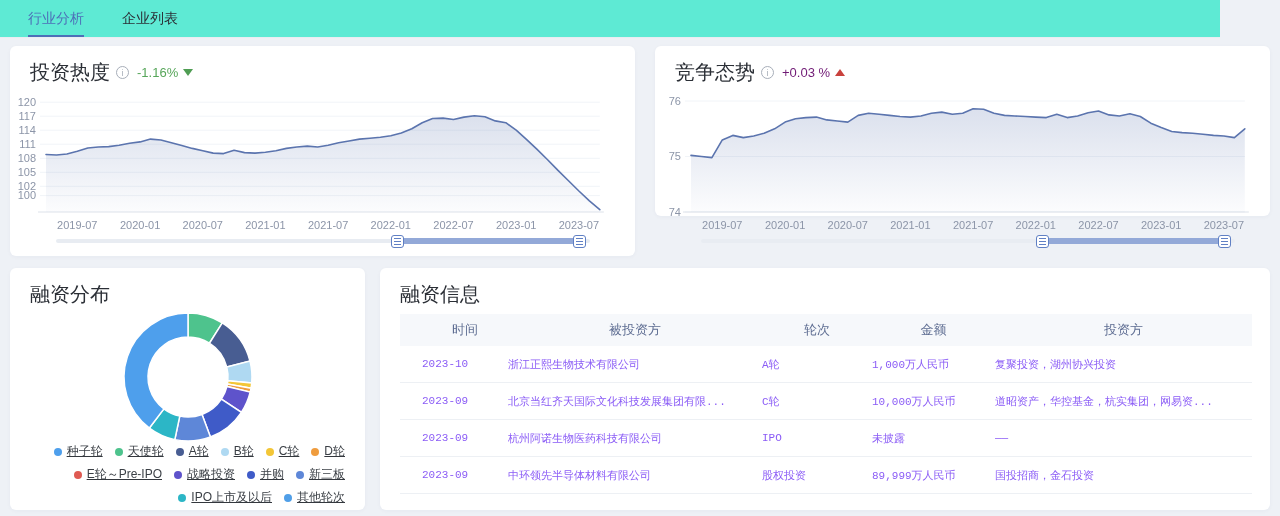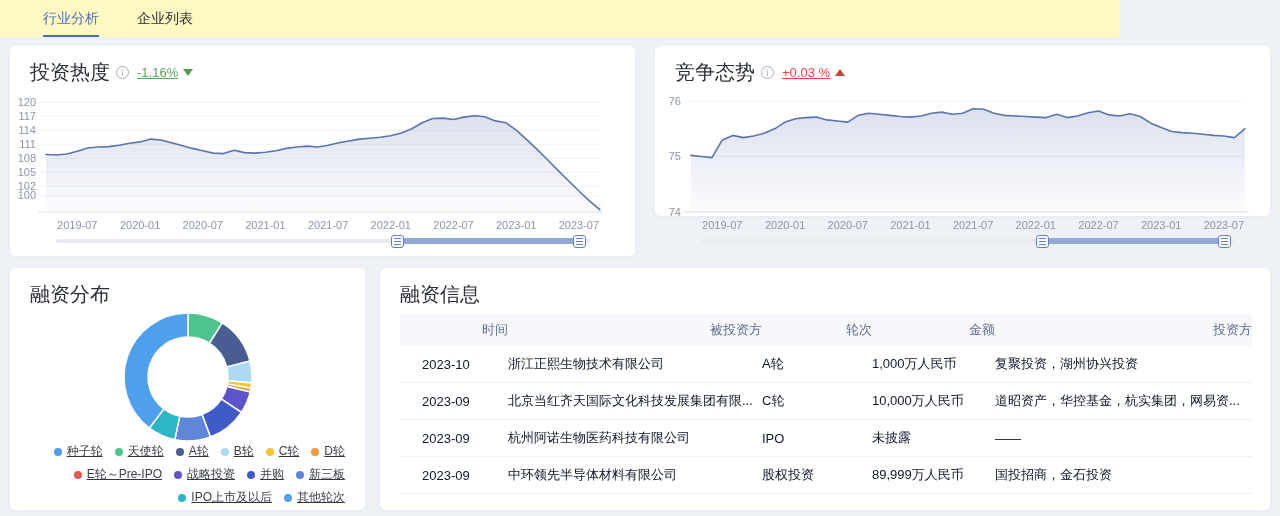--- a/index.html
+++ b/index.html
@@ -4,23 +4,23 @@
 <style>
   html,body{margin:0;padding:0;}
   body{
     width:1280px;height:516px;overflow:hidden;position:relative;
     background:#EEF1F6;
     font-family:"Liberation Sans","DejaVu Sans",sans-serif;
     color:#33373D;
   }
   
   .tabbar{
-    position:absolute;top:0;left:0;width:1120px;height:38px;
-    background:#fef9c3;border-bottom:1px solid #EAEDF2;
-    display:flex;align-items:stretch;padding-left:43px;box-sizing:border-box;
+    position:absolute;top:0;left:0;width:1220px;height:38px;
+    background:#5eead4;border-bottom:1px solid #EAEDF2;
+    display:flex;align-items:stretch;padding-left:28px;box-sizing:border-box;
   }
   .tab{
     font-size:14px;line-height:36px;margin-right:38px;cursor:pointer;
     color:#2B2F36;border-bottom:2px solid transparent;
   }
   .tab.active{color:#4D6FB8;border-bottom-color:#4D6FB8;}
   
   .card{
     position:absolute;background:#FFFFFF;border-radius:6px;
     box-shadow:0 1px 4px rgba(30,50,90,0.04);
@@ -32,23 +32,23 @@
   .card-head{
     display:flex;align-items:center;
     padding:16px 20px 0 20px;height:20px;
   }
   .card-title{font-size:20px;font-weight:500;color:#2B2F36;}
   .info-icon{
     width:13px;height:13px;border:1px solid #A7AEB9;border-radius:50%;
     color:#A7AEB9;font-size:9px;line-height:13px;text-align:center;
     margin-left:6px;box-sizing:border-box;font-style:normal;
   }
-  .chg{font-size:13px;margin-left:8px;text-decoration:underline;}
+  .chg{font-size:13px;margin-left:8px;}
   .chg-green{color:#57A65A;}
-  .chg-red{color:#ef4444;}
+  .chg-red{color:#701a75;}
   .tri{width:0;height:0;margin-left:5px;}
   .tri-down{border-left:5px solid transparent;border-right:5px solid transparent;border-top:7px solid #4F9D53;}
   .tri-up{border-left:5px solid transparent;border-right:5px solid transparent;border-bottom:7px solid #C9413C;}
   .chart-svg{position:absolute;left:0;top:0;}
   text.axis-label{fill:#8C95A8;font-size:11px;}
   
   .dz-track{
     position:absolute;left:46px;top:193px;width:534px;height:4px;
     border-radius:2px;background:#E8ECF2;cursor:pointer;
   }
@@ -72,26 +72,26 @@
     display:flex;flex-wrap:wrap;justify-content:flex-end;text-decoration:underline;
   }
   .lg-item{display:flex;align-items:center;margin:3px 6px;cursor:pointer;}
   .lg-dot{width:8px;height:8px;border-radius:50%;margin-right:5px;flex:none;}
   .lg-label{font-size:12px;color:#3A3F45;white-space:nowrap;}
   
   .tbl-wrap{position:absolute;left:20px;right:18px;top:46px;}
   table{border-collapse:collapse;width:100%;table-layout:fixed;}
   thead th{
     background:#F6F8FB;height:32px;font-size:13px;font-weight:400;
-    color:#5E6D92;text-align:right;padding:0;
+    color:#5E6D92;text-align:center;padding:0;
   }
   tbody td{
-    height:36px;font-size:13px;color:#0f172a;padding:0;
+    height:36px;font-size:11px;color:#8b5cf6;padding:0;
     border-bottom:1px solid #EDF0F4;
-    white-space:nowrap;overflow:hidden;text-overflow:ellipsis;
+    white-space:nowrap;overflow:hidden;text-overflow:ellipsis;font-family:Liberation Mono, monospace;
   }
   th.first,td.first{padding-left:22px;}
 </style>
 </head>
 <body>
 
 <div class="tabbar">
   <div class="tab active">行业分析</div>
   <div class="tab">企业列表</div>
 </div>

